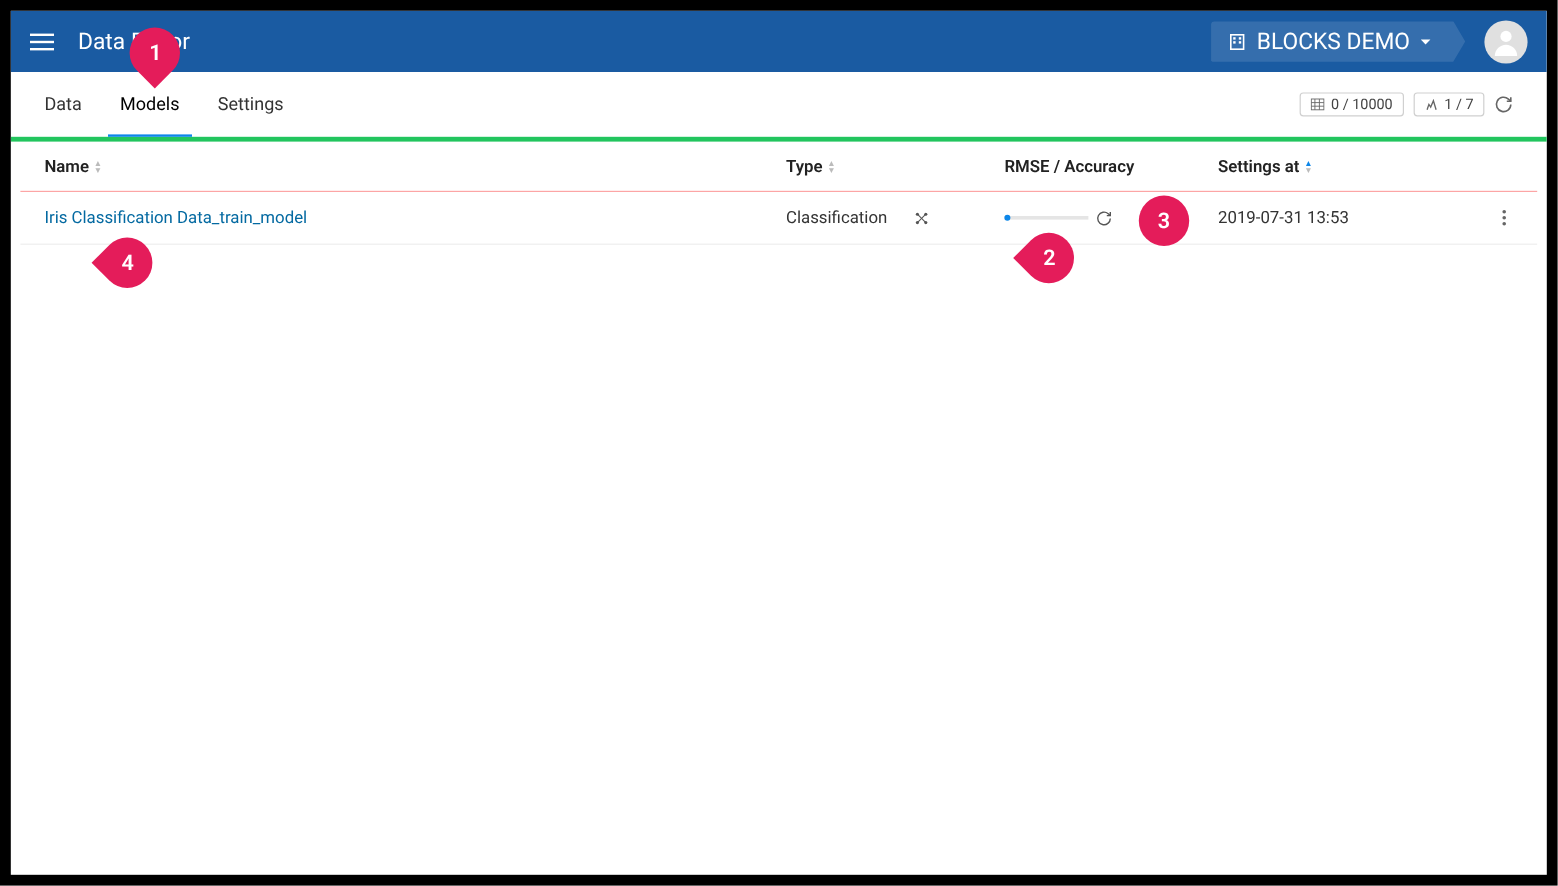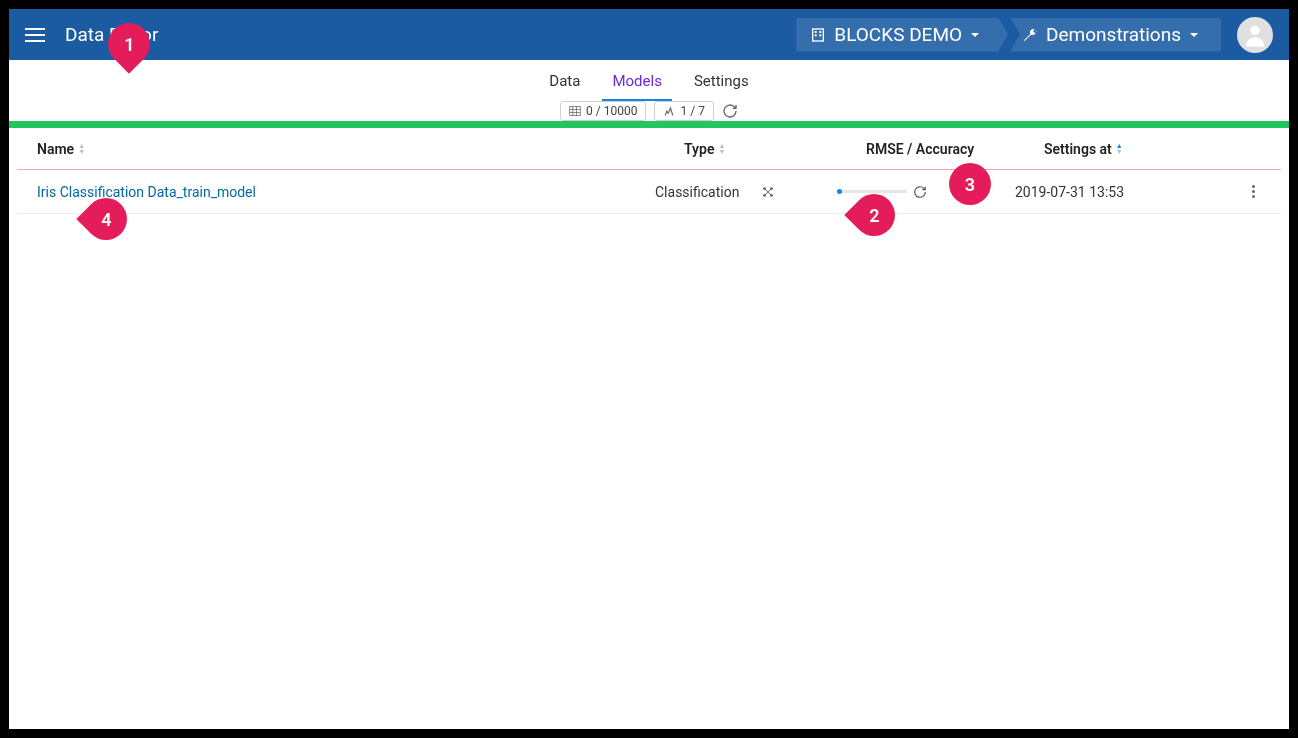--- a/index.html
+++ b/index.html
@@ -10,35 +10,35 @@
 .menu-btn span { display: block; height: 2px; background: #fff; width: 20px; }
 .app-title { font-size: 19px; font-weight: 400; flex: 1; }
 .breadcrumb-group { display: flex; align-items: center; gap: 0; }
 .bc-item { display: flex; align-items: center; background: rgba(255,255,255,0.12); height: 34px; padding: 0 14px; font-size: 19px; cursor: pointer; position: relative; border-radius: 3px; }
 .bc-item:first-child { padding-right: 20px; clip-path: polygon(0 0, calc(100% - 10px) 0, 100% 50%, calc(100% - 10px) 100%, 0 100%); }
 .bc-item:nth-child(2) { padding-left: 22px; margin-left: -8px; clip-path: polygon(10px 0, 100% 0, 100% 100%, 10px 100%, 20px 50%); }
 .bc-item svg { margin-right: 8px; }
 .bc-caret { margin-left: 8px; }
 .avatar { width: 36px; height: 36px; background: #e0e0e0; border-radius: 50%; margin-left: 16px; cursor: pointer; display: flex; align-items: center; justify-content: center; }
 .avatar svg { width: 28px; height: 28px; fill: #fff; }
-.subheader { display: flex; align-items: center; height: 68px; padding: 0 28px; border-bottom: 7px solid #22c55e; flex-direction: column; }
+.subheader { display: flex; align-items: center; height: 58px; padding: 0 28px; border-bottom: 4px solid #22c55e; }
 .tabs { display: flex; gap: 32px; height: 100%; }
 .tab { display: flex; align-items: center; font-size: 15px; color: #333; cursor: pointer; position: relative; }
-.tab.active { color: #6d28d9; }
+.tab.active { color: #000000; }
 .tab.active::after { content: ""; position: absolute; bottom: 0; left: -10px; right: -10px; height: 2px; background: #0d87e9; }
 .spacer { flex: 1; }
 .status-chips { display: flex; align-items: center; gap: 8px; }
 .chip { display: flex; align-items: center; border: 1px solid #d0d0d0; border-radius: 3px; padding: 2px 8px; font-size: 12px; color: #444; gap: 5px; }
 .chip svg { width: 12px; height: 12px; }
 .refresh-btn { width: 16px; height: 16px; cursor: pointer; color: #666; }
 .table-wrap { padding: 0 8px; }
 .thead { display: flex; height: 42px; align-items: center; border-bottom: 1px solid #fca5a5; padding: 0 20px; }
 .th { font-size: 14px; font-weight: 600; color: #222; display: flex; align-items: center; gap: 4px; }
 .th.name { flex: 0 0 618px; }
-.th.type { flex: 0 0 182px; margin-left: 29px; }
+.th.type { flex: 0 0 182px; }
 .th.rmse { flex: 0 0 178px; text-align: center; }
 .th.created { flex: 1; }
 .th.actions { flex: 0 0 30px; }
 .sort-icons { display: flex; flex-direction: column; font-size: 7px; color: #bbb; line-height: 6px; }
 .sort-active { color: #0d87e9; }
 .trow { display: flex; height: 44px; align-items: center; border-bottom: 1px solid #eee; padding: 0 20px; }
 .td { font-size: 14px; color: #333; display: flex; align-items: center; }
 .td.name { flex: 0 0 618px; }
 .td.name a { color: #0369a1; text-decoration: none; cursor: pointer; }
 .td.type { flex: 0 0 182px; gap: 22px; }
@@ -74,29 +74,20 @@
             <rect x="7" y="6" width="3" height="3" fill="#fff"></rect>
             <rect x="14" y="6" width="3" height="3" fill="#fff"></rect>
             <rect x="7" y="11" width="3" height="3" fill="#fff"></rect>
             <rect x="14" y="11" width="3" height="3" fill="#fff"></rect>
           </svg>
         <span>BLOCKS DEMO</span>
         <svg class="bc-caret" width="10" height="10" viewBox="0 0 10 10" fill="#fff">
             <path d="M1 3 L5 7 L9 3"></path>
           </svg>
       </div>
-      <div class="bc-item">
-        <svg width="16" height="16" viewBox="0 0 24 24" fill="#fff">
-            <path d="M22 6.92l-2.5 2.5-3-3 2.5-2.5C17.5 2.5 15 3 13.5 4.5c-1.5 1.5-2 4-1 6L3 20l1 1 9.5-9.5c2 1 4.5.5 6-1 1.5-1.5 2-4 1-6z"></path>
-          </svg>
-        <span>Demonstrations</span>
-        <svg class="bc-caret" width="10" height="10" viewBox="0 0 10 10" fill="#fff">
-            <path d="M1 3 L5 7 L9 3"></path>
-          </svg>
-      </div>
     </div>
     <div class="avatar">
       <svg viewBox="0 0 24 24">
           <circle cx="12" cy="8" r="4"></circle>
           <path d="M4 22c0-4.4 3.6-8 8-8s8 3.6 8 8"></path>
         </svg>
     </div>
   </div>
 
   <div class="subheader">

